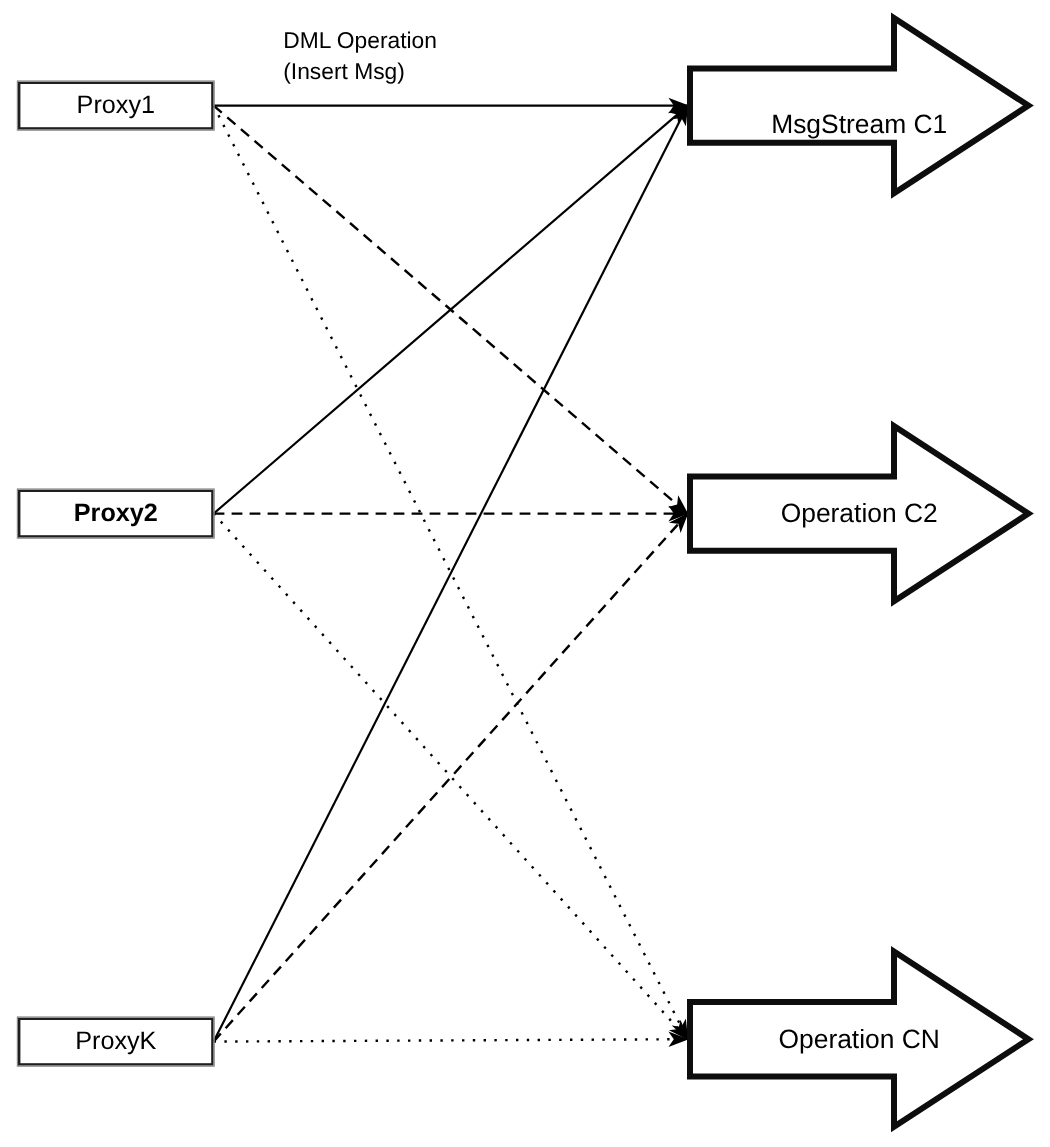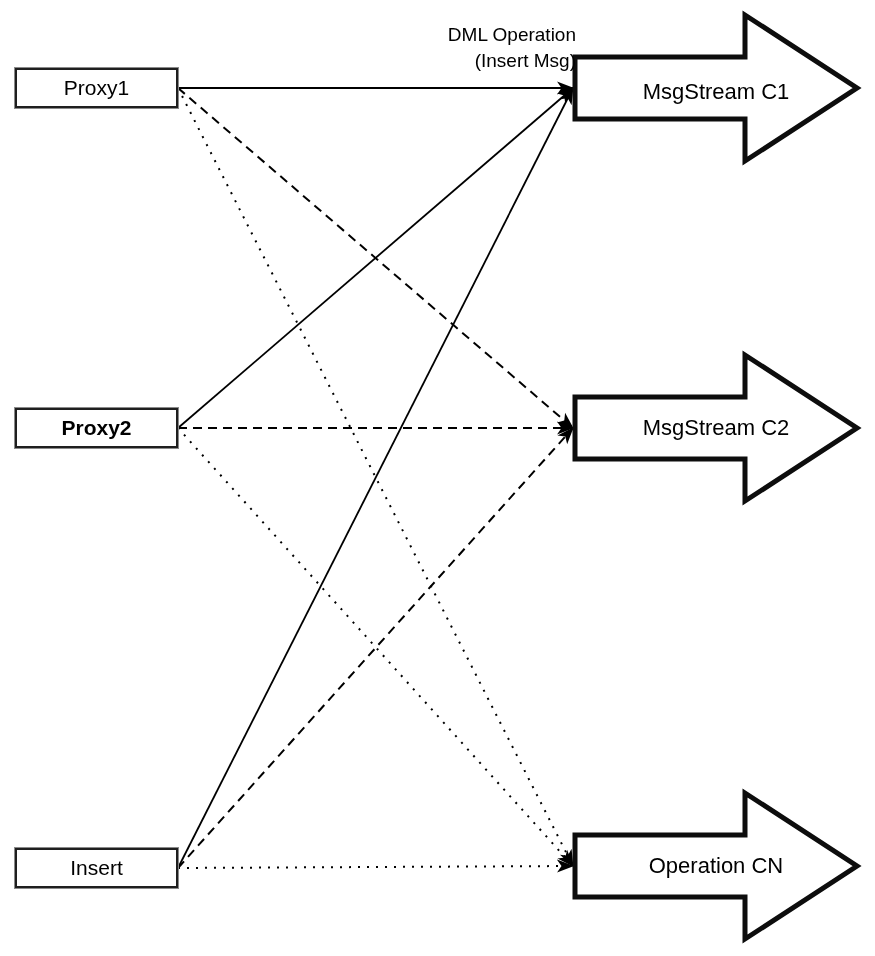--- a/index.html
+++ b/index.html
@@ -30,21 +30,21 @@
     fill: #ffffff;
     stroke: #0d0d0d;
     stroke-width: 5;
     stroke-linejoin: miter;
   }
   .diagram-title {
     position: absolute;
     left: 236px;
     top: 22px;
     width: 340px;
-    text-align: right;
+    text-align: left;
     font-size: 19px;
     line-height: 26px;
     color: #000000;
     white-space: nowrap;
   }
   .proxy-box {
     position: absolute;
     left: 15px;
     width: 163px;
     height: 40px;
@@ -68,21 +68,21 @@
     width: 282px;
     height: 62px;
     display: flex;
     align-items: center;
     justify-content: center;
     font-size: 22px;
     color: #000000;
     white-space: nowrap;
     pointer-events: none;
   }
-  .stream-c1 { top: 61px; }
+  .stream-c1 { top: 73px; }
   .stream-c2 { top: 397px; }
   .stream-cn { top: 835px; }
 </style>
 </head>
 <body>
 
 <div class="canvas">
 
   <svg id="diagram-svg" viewBox="0 0 875 956">
     <defs>
@@ -113,26 +113,26 @@
     <div>(Insert Msg)</div>
   </div>
 
   <div class="proxy-box proxy1">
     <span>Proxy1</span>
   </div>
   <div class="proxy-box proxy2">
     <span>Proxy2</span>
   </div>
   <div class="proxy-box proxyk">
-    <span>Insert</span>
+    <span>ProxyK</span>
   </div>
 
   <div class="stream-label stream-c1">
     <span>MsgStream C1</span>
   </div>
   <div class="stream-label stream-c2">
-    <span>MsgStream C2</span>
+    <span>Operation C2</span>
   </div>
   <div class="stream-label stream-cn">
     <span>Operation CN</span>
   </div>
 
 </div>
 
 </body></html>

